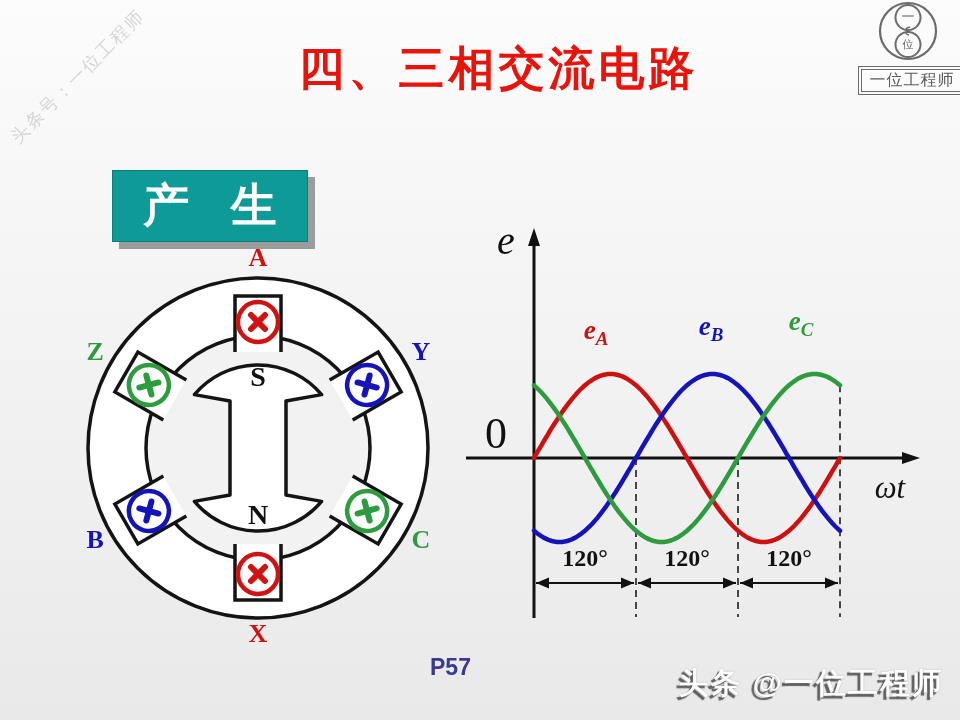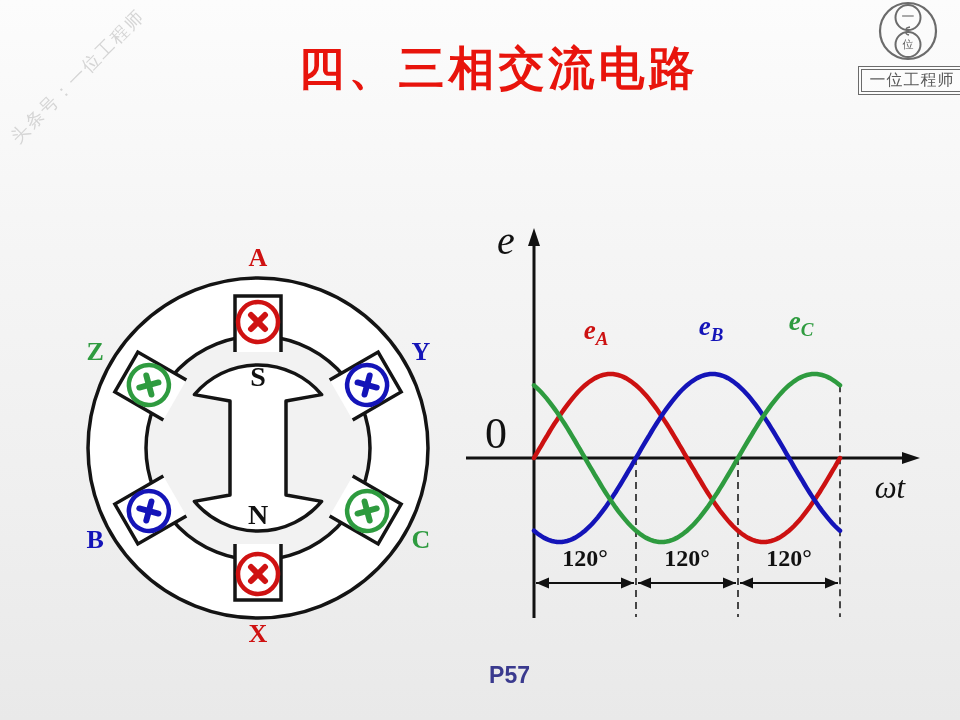--- a/index.html
+++ b/index.html
@@ -36,21 +36,21 @@
     display: flex; align-items: center; justify-content: center;
   }
   .section-box span {
     color: #ffffff; font-family: "Liberation Serif", serif;
     font-size: 46px; font-weight: bold; word-spacing: 30px;
   }
   .stator-svg { position: absolute; left: 63px; top: 246px; }
   .chart-svg  { position: absolute; left: 460px; top: 218px; }
   .page-num {
     position: absolute; left: 430px; top: 654px; width: 100px;
-    text-align: right; font-size: 23px; font-weight: bold; color: #3a3a8e; margin-top: 8px;
+    text-align: left; font-size: 23px; font-weight: bold; color: #3a3a8e;
   }
   .wm-bottom {
     position: absolute; right: 16px; top: 663px;
     font-size: 30px; font-weight: bold; letter-spacing: 2px; color: #fdfdfd;
     text-shadow: -3px 3px 1px rgba(70,70,70,0.85), 0 0 1px rgba(90,90,90,0.6);
     white-space: nowrap;
   }
 </style>
 </head>
 <body>
@@ -66,20 +66,23 @@
       <circle cx="33" cy="31" r="28" fill="none" stroke="#6b6b6b" stroke-width="2.2"></circle>
       <circle cx="33" cy="17.5" r="12.5" fill="none" stroke="#6b6b6b" stroke-width="2"></circle>
       <circle cx="33" cy="44.5" r="12.5" fill="none" stroke="#6b6b6b" stroke-width="2"></circle>
       <text x="33" y="18.5" text-anchor="middle" dominant-baseline="middle" font-size="13" fill="#5a5a5a" font-family="Liberation Serif, serif">一</text>
       <text x="33" y="45.5" text-anchor="middle" dominant-baseline="middle" font-size="11" fill="#5a5a5a" font-family="Liberation Serif, serif">位</text>
       <path d="M35,27 C30,28 30,30 34,31 C30,32 30,34 34,35" fill="none" stroke="#6b6b6b" stroke-width="1.4"></path>
     </svg>
     <div class="logo-box">一位工程师</div>
   </div>
 
+  <div class="section-box">
+    <span>产 生</span>
+  </div>
 
   <svg class="stator-svg" id="statorSvg" width="392" height="408" viewBox="0 0 392 408">
       <circle cx="195" cy="202" r="170" fill="#ffffff" stroke="#141414" stroke-width="3.5"></circle>
       <circle cx="195" cy="202" r="112" fill="#f2f2f2" stroke="#141414" stroke-width="3.5"></circle>
       <g transform="rotate(0 195 202)">
         <path d="M172,106 L172,50 L218,50 L218,106" fill="#ffffff" stroke="#141414" stroke-width="3.5"></path>
         <circle cx="195" cy="76" r="20" fill="#ffffff" stroke="#cf1212" stroke-width="4.5"></circle>
         <line x1="188" y1="69" x2="202" y2="83" stroke="#cf1212" stroke-width="6" stroke-linecap="round"></line>
         <line x1="202" y1="69" x2="188" y2="83" stroke="#cf1212" stroke-width="6" stroke-linecap="round"></line>
       </g>
@@ -150,13 +153,14 @@
       <polygon points="280,365 293,359.5 293,370.5" fill="#111"></polygon>
       <polygon points="378,365 365,359.5 365,370.5" fill="#111"></polygon>
       <text x="329" y="348" text-anchor="middle" font-family="Liberation Serif, serif" font-size="24" font-weight="bold" fill="#111">120°</text>
       <text x="46" y="36" text-anchor="middle" font-family="Liberation Serif, serif" font-style="italic" font-size="40" fill="#111">e</text>
       <text x="36" y="215" text-anchor="middle" dominant-baseline="central" font-family="Liberation Serif, serif" font-size="44" fill="#111">0</text>
       <text x="430" y="280" text-anchor="middle" font-family="Liberation Serif, serif" font-style="italic" font-size="31" fill="#111">ωt</text>
     </svg>
 
   <div class="page-num">P57</div>
 
+  <div class="wm-bottom">头条 @一位工程师</div>
 </div>
 
 </body></html>

